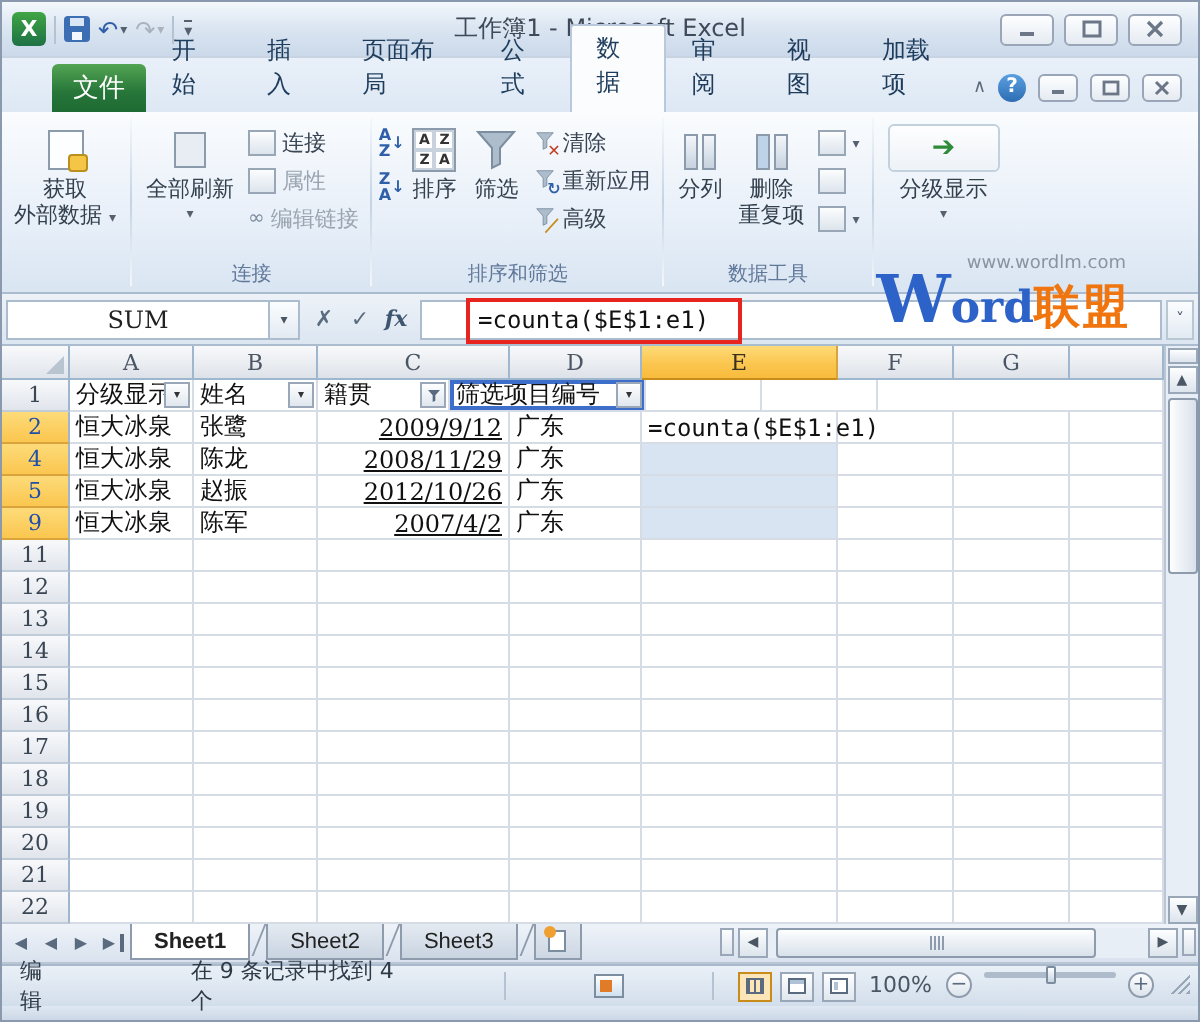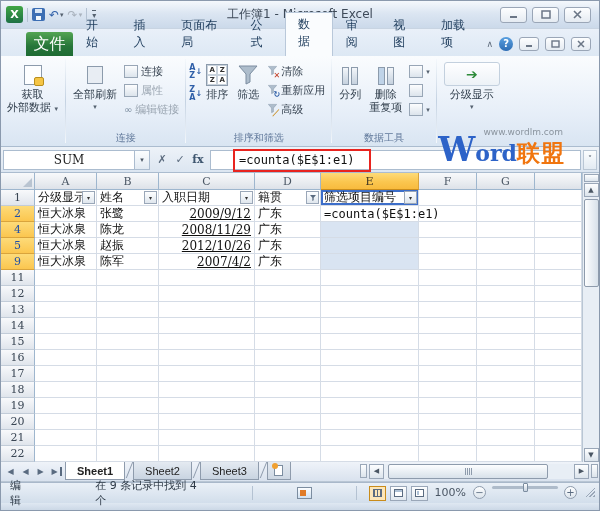--- a/index.html
+++ b/index.html
@@ -21,21 +21,21 @@
   .disabled { color:#A9B2BD !important; }
   .title-text { position:absolute; left:0; right:0; text-align:center; font-size:12px; color:#3E4A59; }
   .winbtns { margin-left:auto; display:flex; gap:5px; margin-right:8px; z-index:2; }
   .wb { width:27px; height:16px; border:1px solid #9AA6B7; border-radius:3px;
     background:linear-gradient(#FDFEFF,#E5EBF2); display:flex; align-items:center; justify-content:center; }
   .wb svg { display:block; }
 
   
   .tabrow { height:27px; display:flex; align-items:flex-end; background:linear-gradient(#E9F0F9,#DDE8F4);
     position:relative; }
-  .file-tab { width:52px; height:24px; margin-left:25px; border-radius:3px 3px 0 0; color:#fff; font-size:16px;
+  .file-tab { width:52px; height:24px; margin-left:25px; border-radius:3px 3px 0 0; color:#fff; font-size:13px;
     background:linear-gradient(#53A553,#267539 60%,#1E6B33); display:flex; align-items:center; justify-content:center; }
   .rtab { padding:4px 13px 5px; font-size:12px; color:#1E3C5C; }
   .rtab.active { background:#FAFCFE; border:1px solid #B9C8DA; border-bottom:none; border-radius:2px 2px 0 0;
     padding:3px 12px 6px; }
   .tabrow-right { margin-left:auto; display:flex; align-items:center; gap:6px; margin-right:8px; margin-bottom:5px; }
   .mini-ctl { font-size:9px; color:#5E6B7C; }
   .help-ctl { width:14px; height:14px; border-radius:50%; background:linear-gradient(#5AA0E0,#2E6DB4);
     color:#fff; font-size:10px; font-weight:bold; text-align:center; line-height:14px; }
 
   
@@ -82,21 +82,21 @@
   
   .formulabar { height:26px; background:linear-gradient(#EDF2F8,#DCE6F1); border-bottom:1px solid #ABBCCF;
     display:flex; align-items:center; padding:2px 2px; position:relative; }
   .namebox { width:132px; height:20px; background:#fff; border:1px solid #ABBCCF; font-size:12px;
     font-family:"DejaVu Serif",serif; display:flex; align-items:center; justify-content:center; color:#222; }
   .nb-dd { width:15px; height:20px; border:1px solid #ABBCCF; border-left:none; background:linear-gradient(#FBFDFE,#E2EAF2);
     display:flex; align-items:center; justify-content:center; font-size:7px; color:#4A5664; }
   .fbtns { display:flex; align-items:center; gap:2px; padding:0 4px; }
   .fbtn { width:16px; height:18px; display:flex; align-items:center; justify-content:center;
     font-size:11px; color:#5B6B7E; }
-  .fbtn.fx { font-family:"DejaVu Serif",serif; font-weight:bold; color:#3E566F; }
+  .fbtn.fx { font-family:"DejaVu Serif",serif; font-style:italic; font-weight:bold; color:#3E566F; }
   .fx-field { flex:1; height:20px; background:#fff; border:1px solid #ABBCCF; position:relative;
     display:flex; align-items:center; overflow:visible; }
   .formula-text { margin-left:28px; font-family:"DejaVu Sans Mono","Liberation Mono",monospace;
     font-size:12px; color:#111; white-space:nowrap; }
   .red-box { position:absolute; left:22px; top:-2px; width:138px; height:23px; border:2px solid #E8241F; z-index:70; }
   .fb-expand { width:14px; height:20px; margin-left:2px; display:flex; align-items:center; justify-content:center;
     font-size:8px; color:#4A5664; border:1px solid #B9C6D4; background:linear-gradient(#FBFDFE,#E2EAF2); }
 
   
   .grid { height:289px; position:relative; background:#fff; }
@@ -460,24 +460,20 @@
         <div class="grow">
           <div class="rowhdr">1</div>
           <div class="cell hdr w-a">
               <span>分级显示</span>
             <span class="filter-btn">▾</span>
             </div>
           <div class="cell hdr w-b">
               <span>姓名</span>
             <span class="filter-btn">▾</span>
             </div>
-          <div class="cell hdr w-c">
-              <span>入职日期</span>
-            <span class="filter-btn">▾</span>
-            </div>
           <div class="cell hdr w-d">
               <span>籍贯</span>
             <span class="filter-btn">
                 <svg width="8" height="8" viewBox="0 0 24 22">
                   <path d="M3 2 h18 l-7 8 v8 l-4 2 v-10 z" fill="#5A6B80"></path>
                 </svg>
               </span>
             </div>
           <div class="cell hdr w-e e1">
               <span>筛选项目编号</span>

